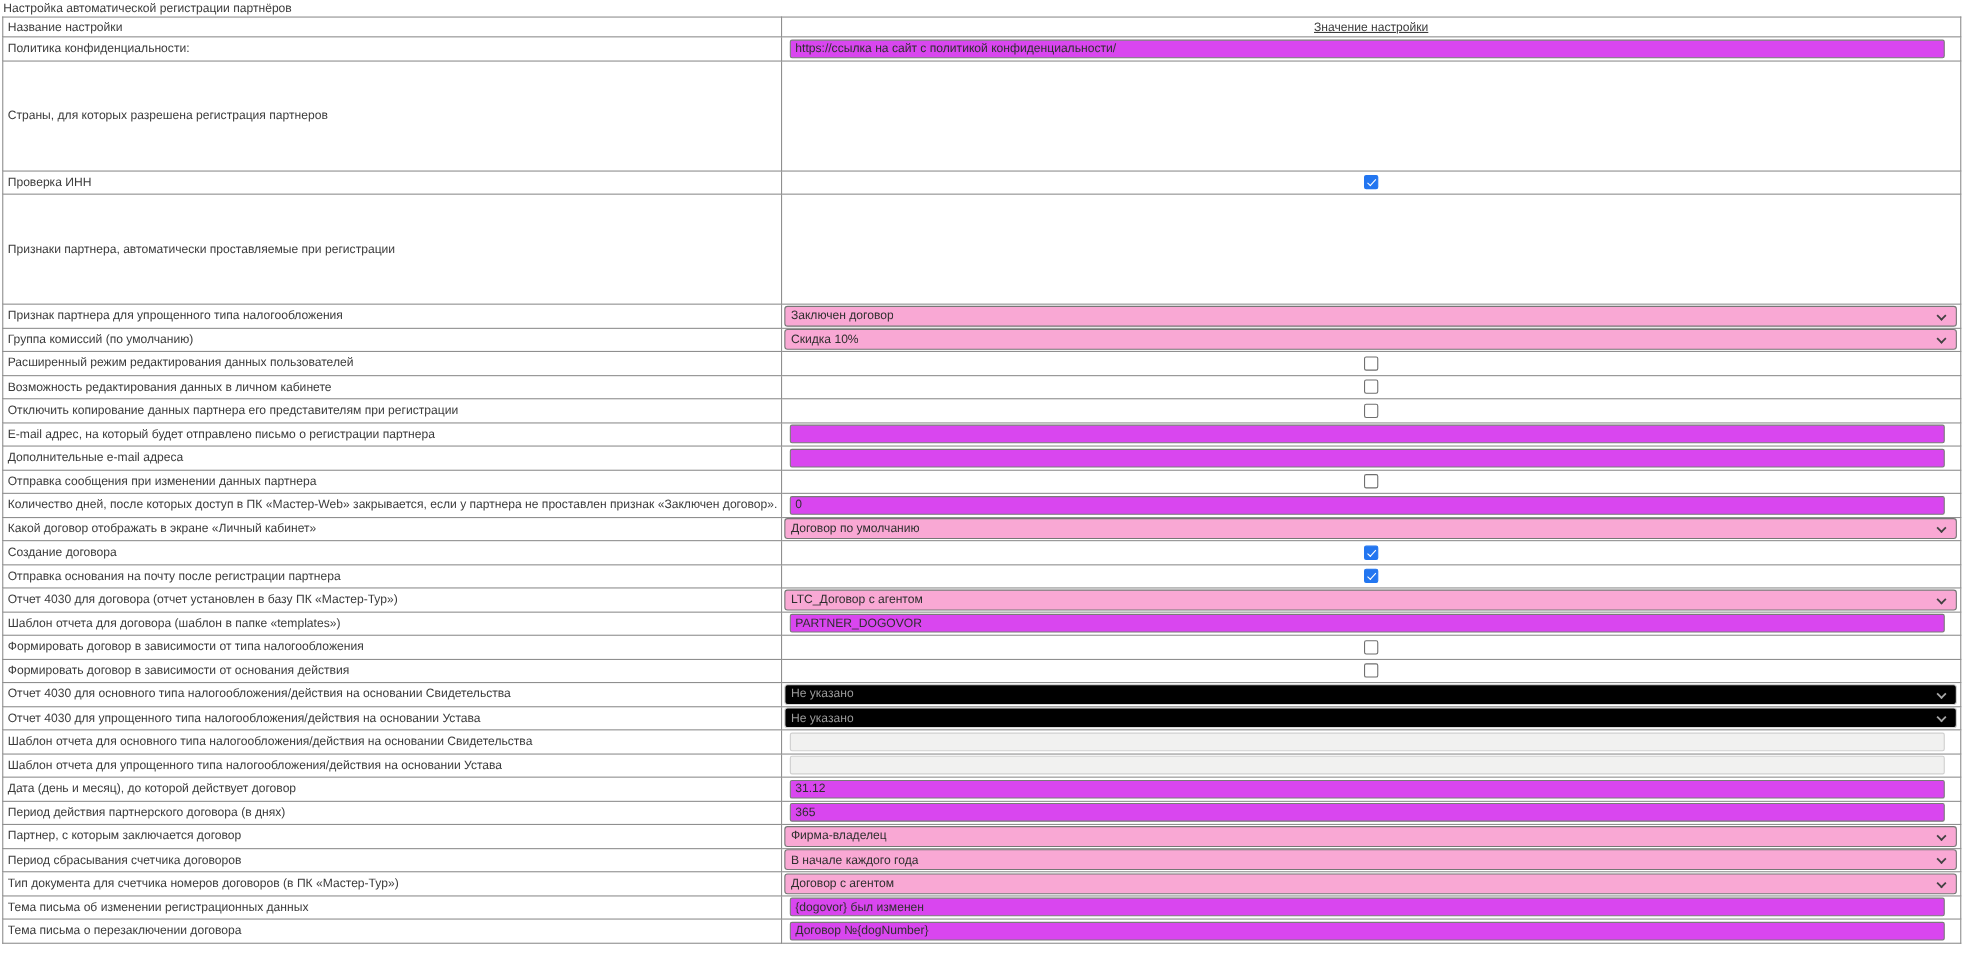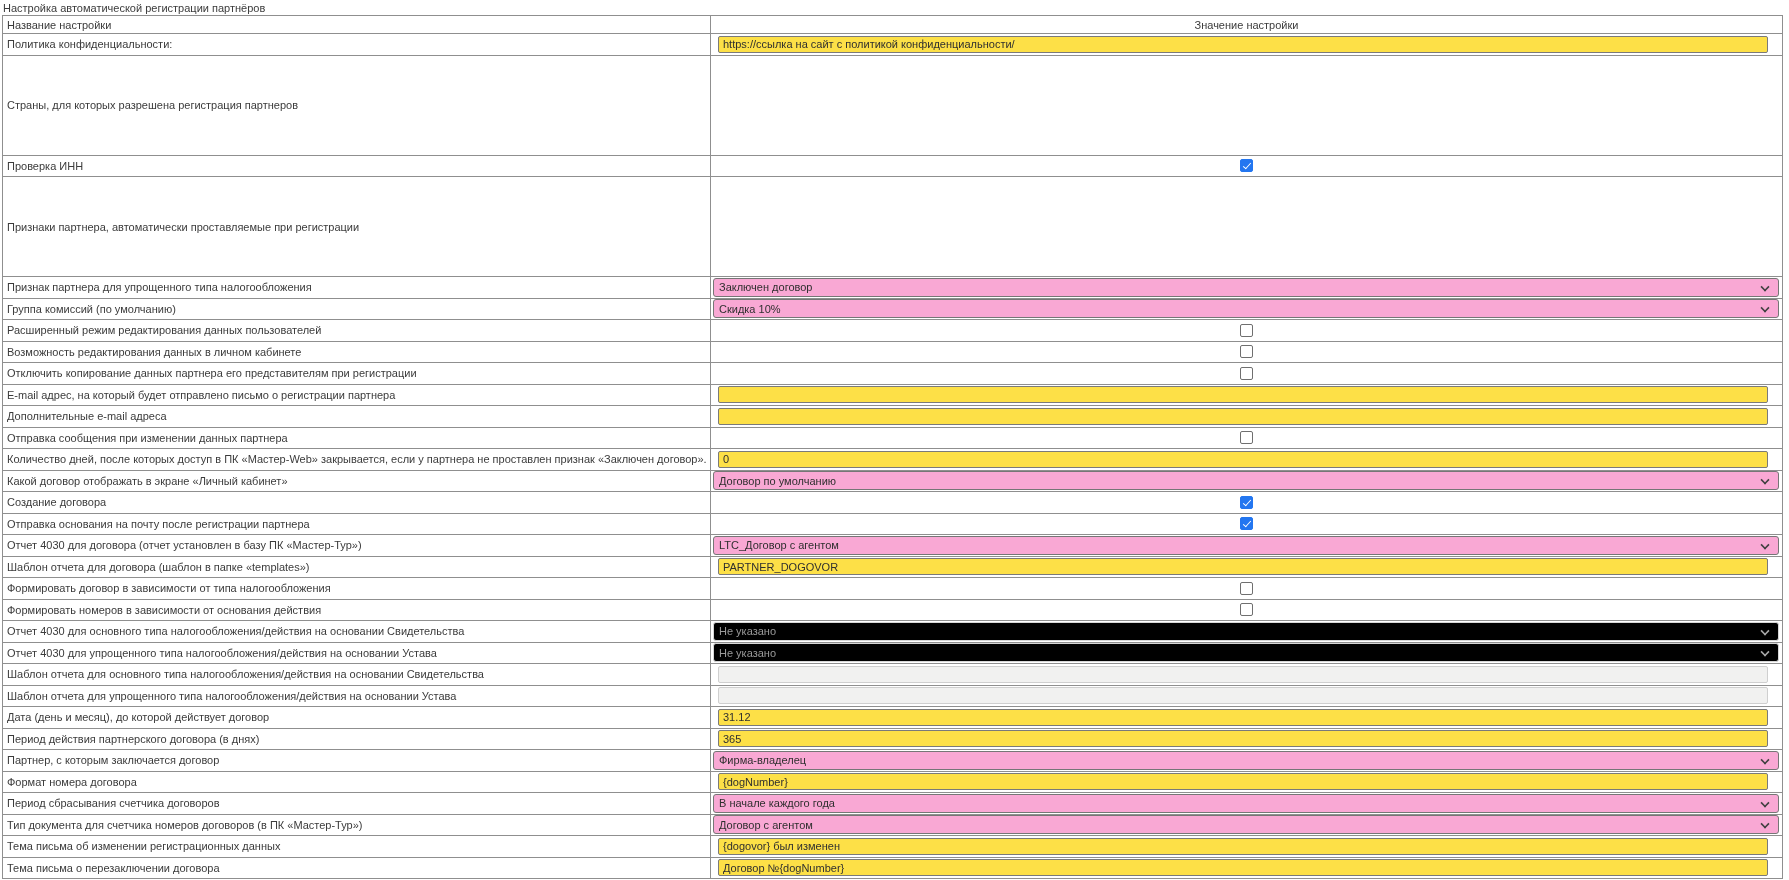--- a/index.html
+++ b/index.html
@@ -5,30 +5,30 @@
   * { box-sizing: border-box; margin: 0; padding: 0; }
   html, body { width: 1789px; height: 880px; background: #fff; overflow: hidden;
     font-family: "Liberation Sans", "DejaVu Sans", sans-serif; }
   .page { width: 1789px; height: 716px; position: relative; }
   .title { padding: 2px 0 0 3px; font-size: 11px; color: #3b3b3b; height: 15px; line-height: 13px; }
   table.grid { border-collapse: collapse; table-layout: fixed; width: 1781px; margin-left: 2px; }
   table.grid col.c1 { width: 708px; }
   table.grid th, table.grid td { border: 1px solid #8f8f8f; font-size: 11px; color: #3b3b3b; }
   th { font-weight: normal; height: 18px; padding: 0; }
   th.th-name { text-align: left; padding-left: 4px; }
-  th.th-value { text-align: center; }
+  th.th-value { text-align: center; text-decoration: underline; }
   td.lbl { padding-left: 4px; white-space: nowrap; overflow: hidden; vertical-align: middle; }
   td.val { padding: 0; vertical-align: middle; position: relative; }
   tr.r { height: 21.5px; margin-left: 20px; }
   tr.r-list { height: 100px; }
 
   
   input.ti { display: block; margin-left: 7px; width: calc(100% - 21px); height: 17px;
     border: 1px solid #7a7a7a; border-radius: 2px; font-size: 11px; padding: 0 4px;
-    color: #2f2f2f; background: #fde047; outline: none;
+    color: #2f2f2f; background: #d946ef; outline: none;
     font-family: "Liberation Sans", "DejaVu Sans", sans-serif; }
   input.ti.dis { background: #f1f1f0; border-color: #cfcfcf; }
 
   
   .sel { position: relative; margin-left: 2px; width: calc(100% - 5px); height: 19px;
     border: 1px solid #767676; border-radius: 3px; background: #f9a8d4;
     display: flex; align-items: center; padding: 0 22px 0 5px; }
   .sel .sel-txt { font-size: 11px; color: #2f2f2f; white-space: nowrap; overflow: hidden; }
   .sel .chev { position: absolute; right: 9px; top: 4px; width: 8px; height: 8px;
     border-right: 2px solid #404040; border-bottom: 2px solid #404040; transform: rotate(45deg) scale(.8); }
@@ -207,21 +207,21 @@
         </tr>
         <tr class="r">
           <td class="lbl">Формировать договор в зависимости от типа налогообложения</td>
           <td class="val">
             <div class="cb-wrap">
               <span class="cb"></span>
             </div>
           </td>
         </tr>
         <tr class="r">
-          <td class="lbl">Формировать номеров в зависимости от основания действия</td>
+          <td class="lbl">Формировать договор в зависимости от основания действия</td>
           <td class="val">
             <div class="cb-wrap">
               <span class="cb"></span>
             </div>
           </td>
         </tr>
         <tr class="r">
           <td class="lbl">Отчет 4030 для основного типа налогообложения/действия на основании Свидетельства</td>
           <td class="val">
             <div class="sel dis">
@@ -263,26 +263,20 @@
             <input class="ti" type="text" value="365" style="">
           </td>
         </tr>
         <tr class="r">
           <td class="lbl">Партнер, с которым заключается договор</td>
           <td class="val">
             <div class="sel">
               <span class="sel-txt">Фирма-владелец</span>
               <span class="chev"></span>
             </div>
-          </td>
-        </tr>
-        <tr class="r">
-          <td class="lbl">Формат номера договора</td>
-          <td class="val">
-            <input class="ti" type="text" value="{dogNumber}" style="">
           </td>
         </tr>
         <tr class="r">
           <td class="lbl">Период сбрасывания счетчика договоров</td>
           <td class="val">
             <div class="sel">
               <span class="sel-txt">В начале каждого года</span>
               <span class="chev"></span>
             </div>
           </td>

